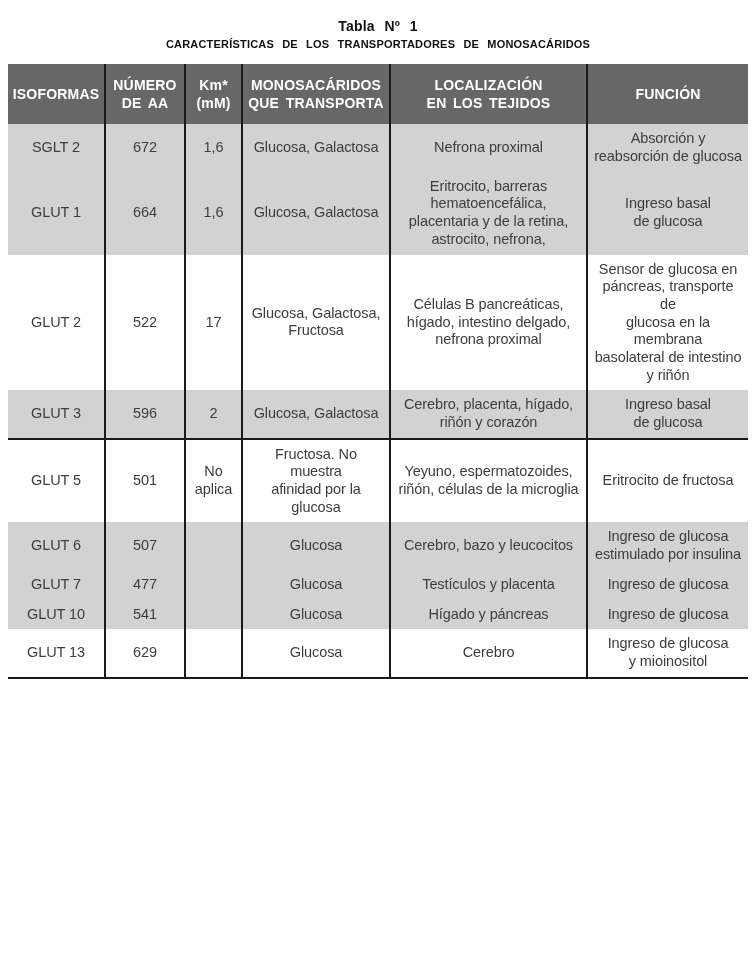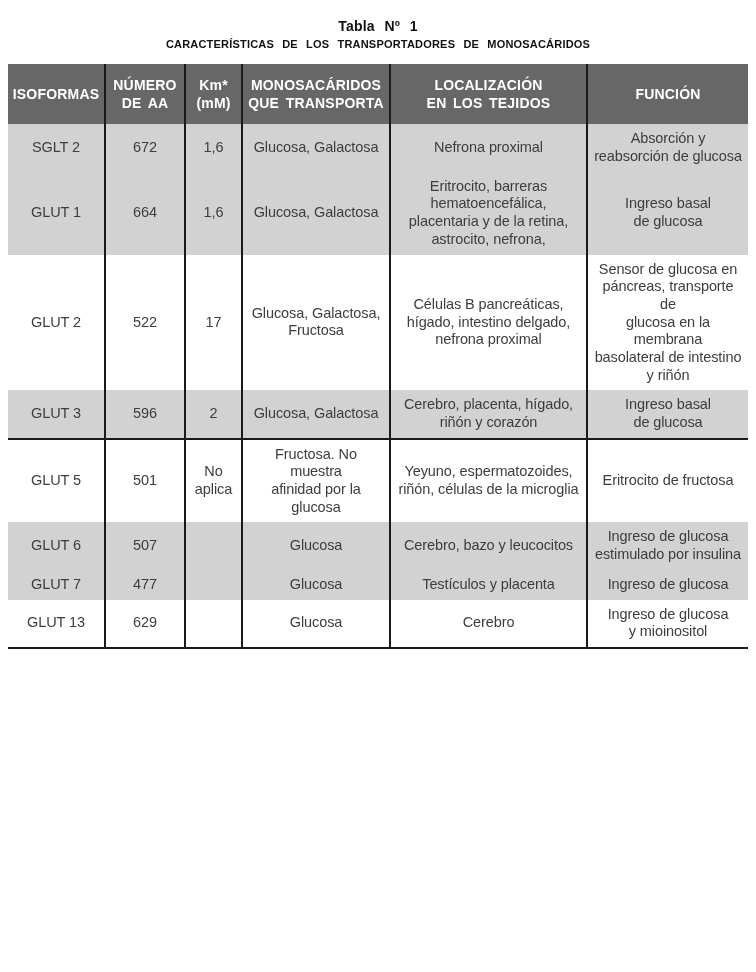--- a/index.html
+++ b/index.html
@@ -176,20 +176,28 @@
 estimulado por insulina</td>
         </tr>
         <tr class="shaded">
           <td>GLUT 7</td>
           <td>477</td>
           <td></td>
           <td>Glucosa</td>
           <td>Testículos y placenta</td>
           <td>Ingreso de glucosa</td>
         </tr>
+        <tr class="shaded">
+          <td>GLUT 10</td>
+          <td>541</td>
+          <td></td>
+          <td>Glucosa</td>
+          <td>Hígado y páncreas</td>
+          <td>Ingreso de glucosa</td>
+        </tr>
         <tr class="table-end">
           <td>GLUT 13</td>
           <td>629</td>
           <td></td>
           <td>Glucosa</td>
           <td>Cerebro</td>
           <td>Ingreso de glucosa
 y mioinositol</td>
         </tr>
       </tbody>

